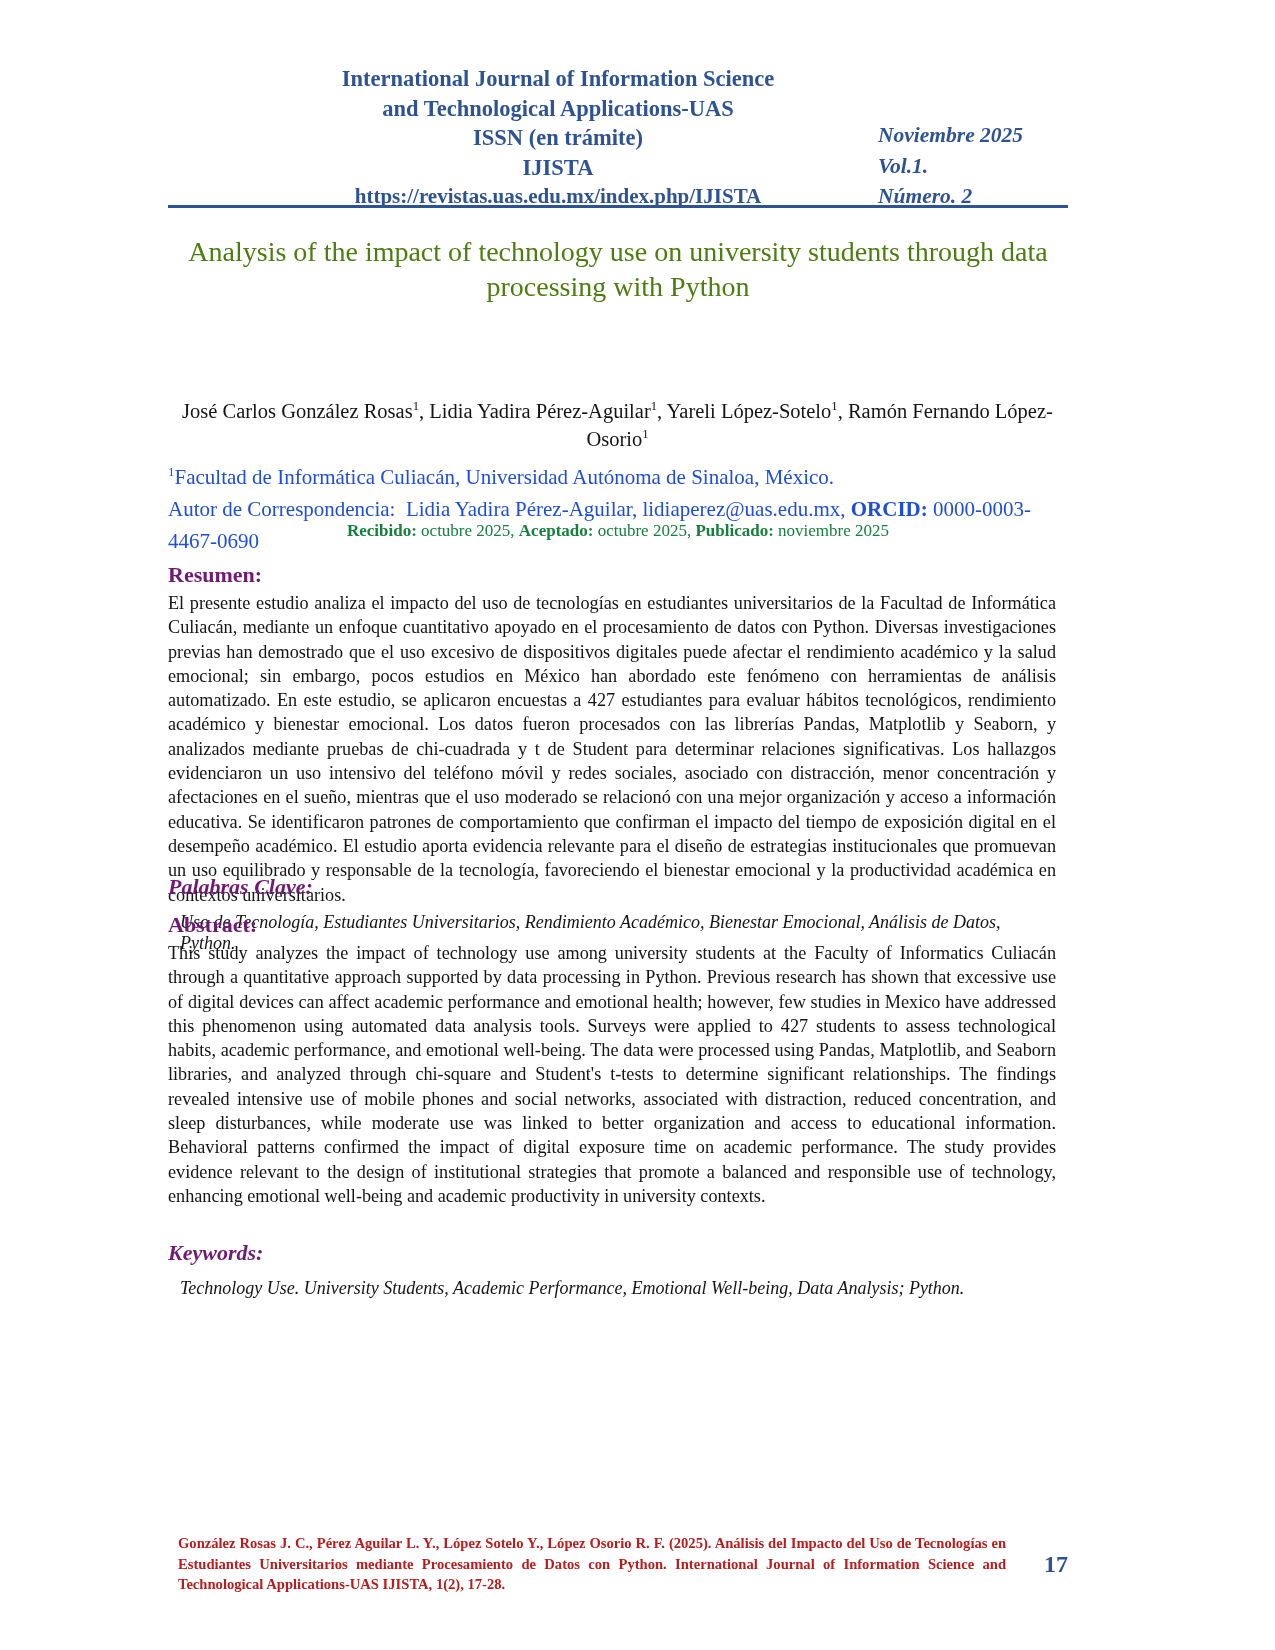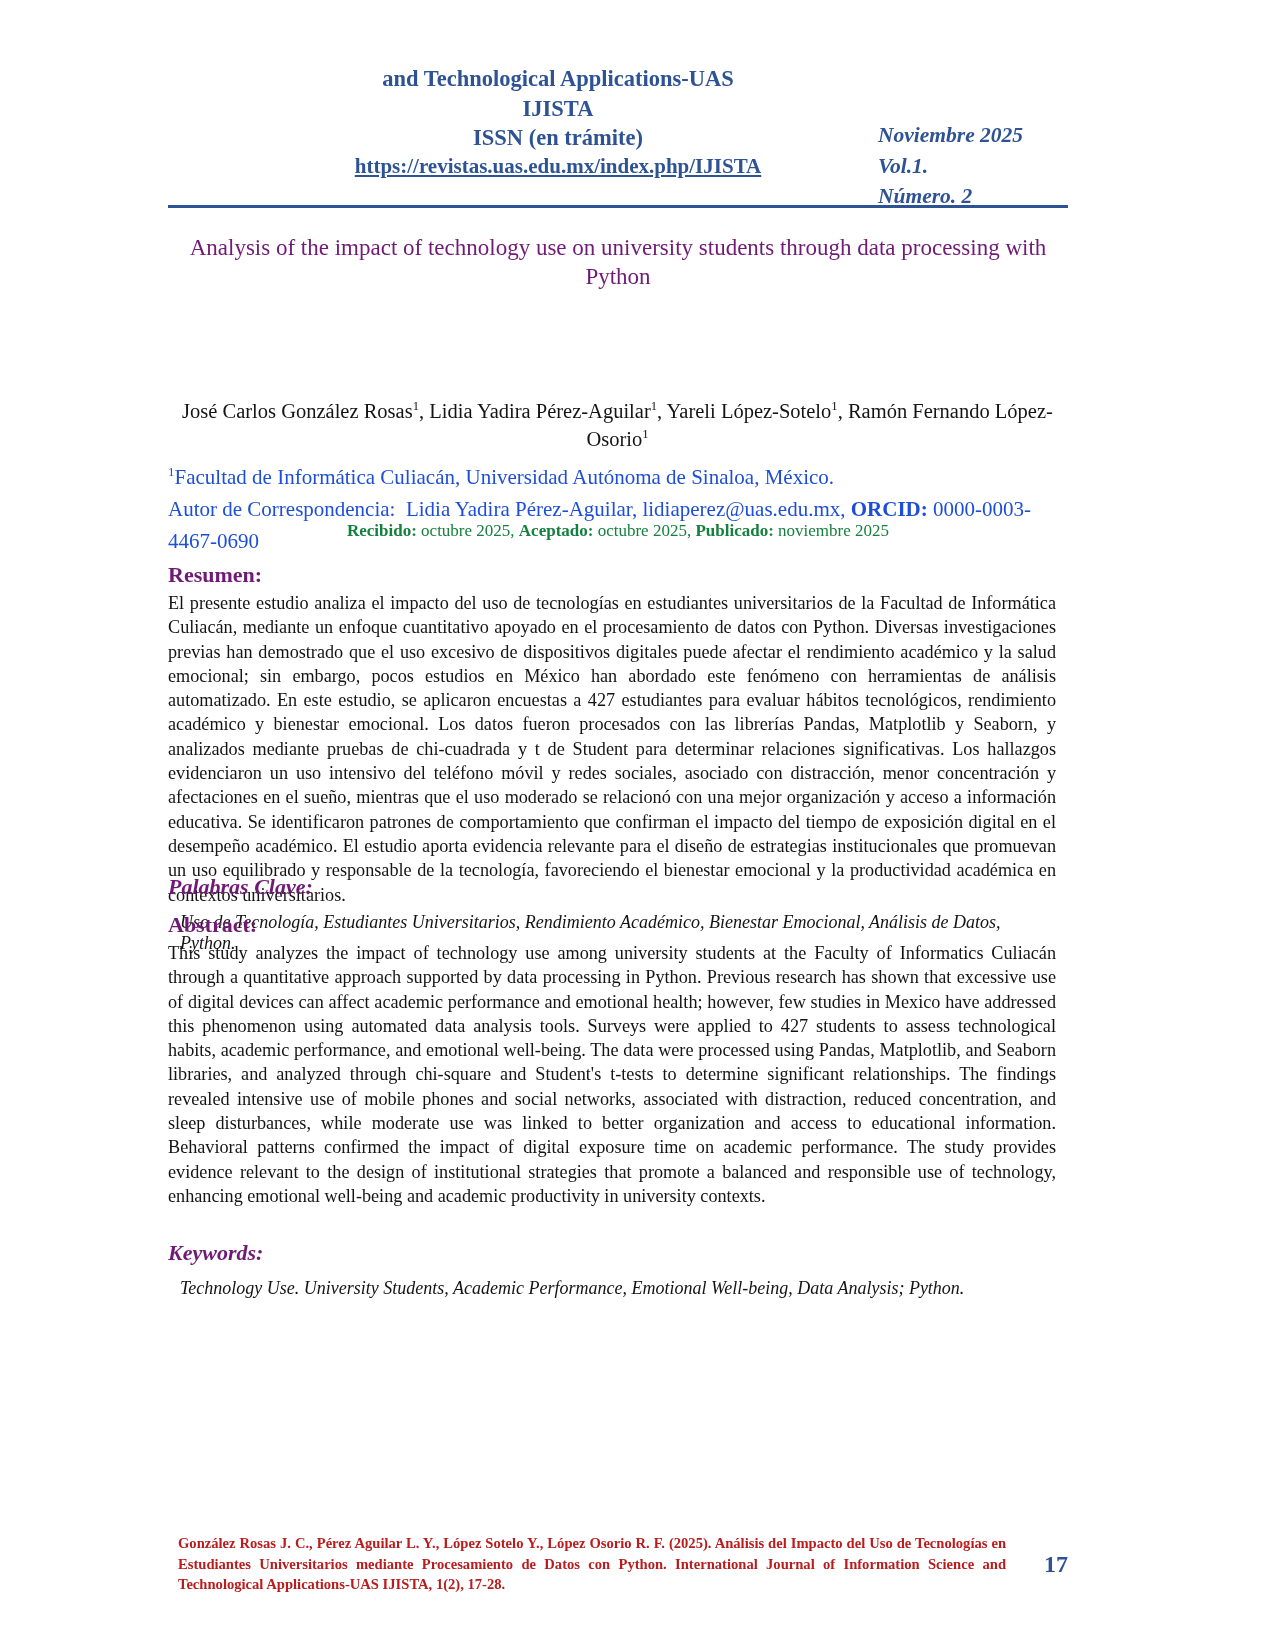--- a/index.html
+++ b/index.html
@@ -76,22 +76,22 @@
     width: 920px;
     text-align: center;
   }
   .title-es {
     color: #2e5395;
     font-size: 34px;
     line-height: 1.22;
     letter-spacing: 0.1px;
   }
   .title-en {
-    color: #701a75;
-    font-size: 23px;
+    color: #4d7c0f;
+    font-size: 28px;
     line-height: 1.25;
     margin-top: 20px;
   }
 
   
   .authors {
     position: absolute;
     left: 175px;
     top: 398px;
     width: 885px;
@@ -178,23 +178,24 @@
     text-align: right;
   }
 </style>
 </head>
 <body>
 
 <div class="page">
 
   <div class="masthead">
     <div class="masthead-center">
+      <span class="jline">International Journal of Information Science</span>
       <span class="jline">and Technological Applications-UAS</span>
+      <span class="jline">ISSN (en trámite)</span>
       <span class="jline">IJISTA</span>
-      <span class="jline">ISSN (en trámite)</span>
       <a class="masthead-link" href="#">https://revistas.uas.edu.mx/index.php/IJISTA</a>
     </div>
     <div class="masthead-right">
       <span>Noviembre 2025</span>
       <span>Vol.1.</span>
       <span>Número. 2</span>
     </div>
   </div>
 
   <div class="rule"></div>

